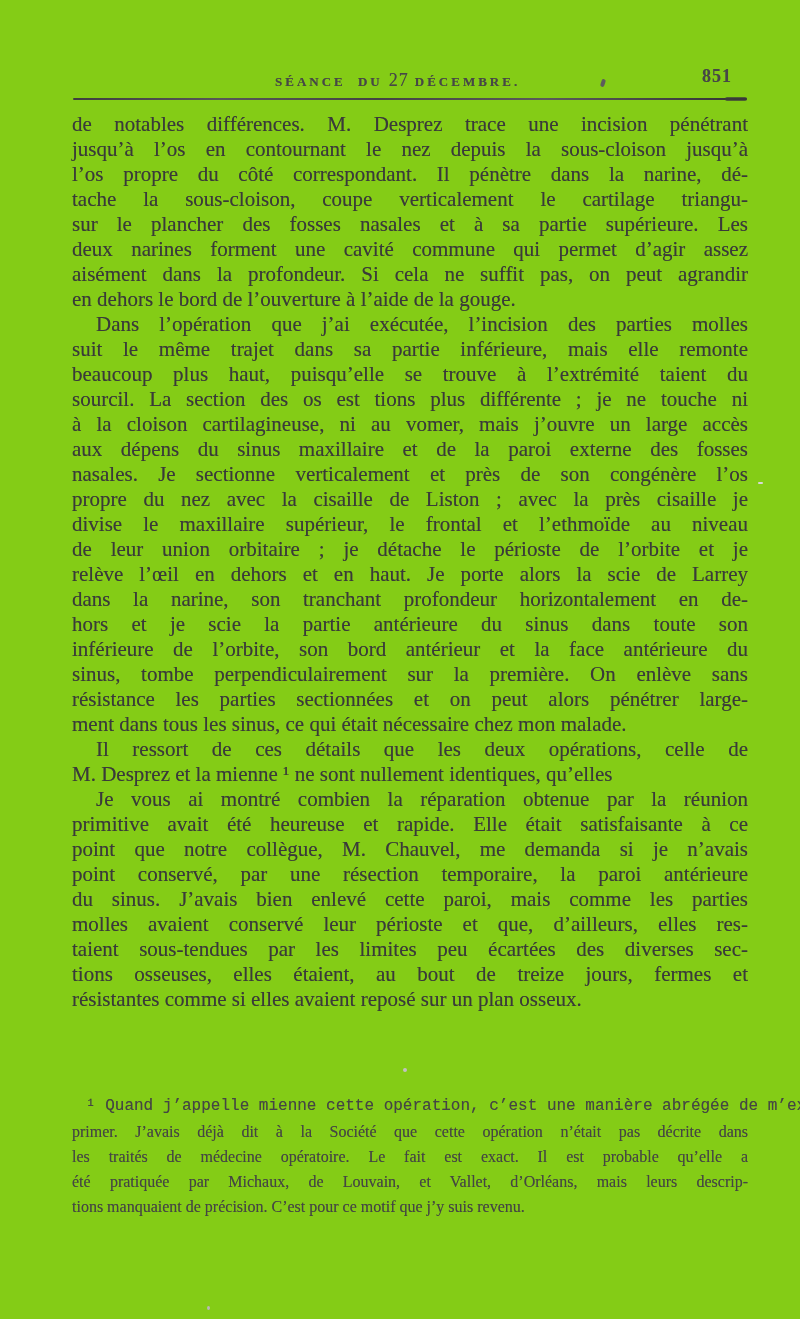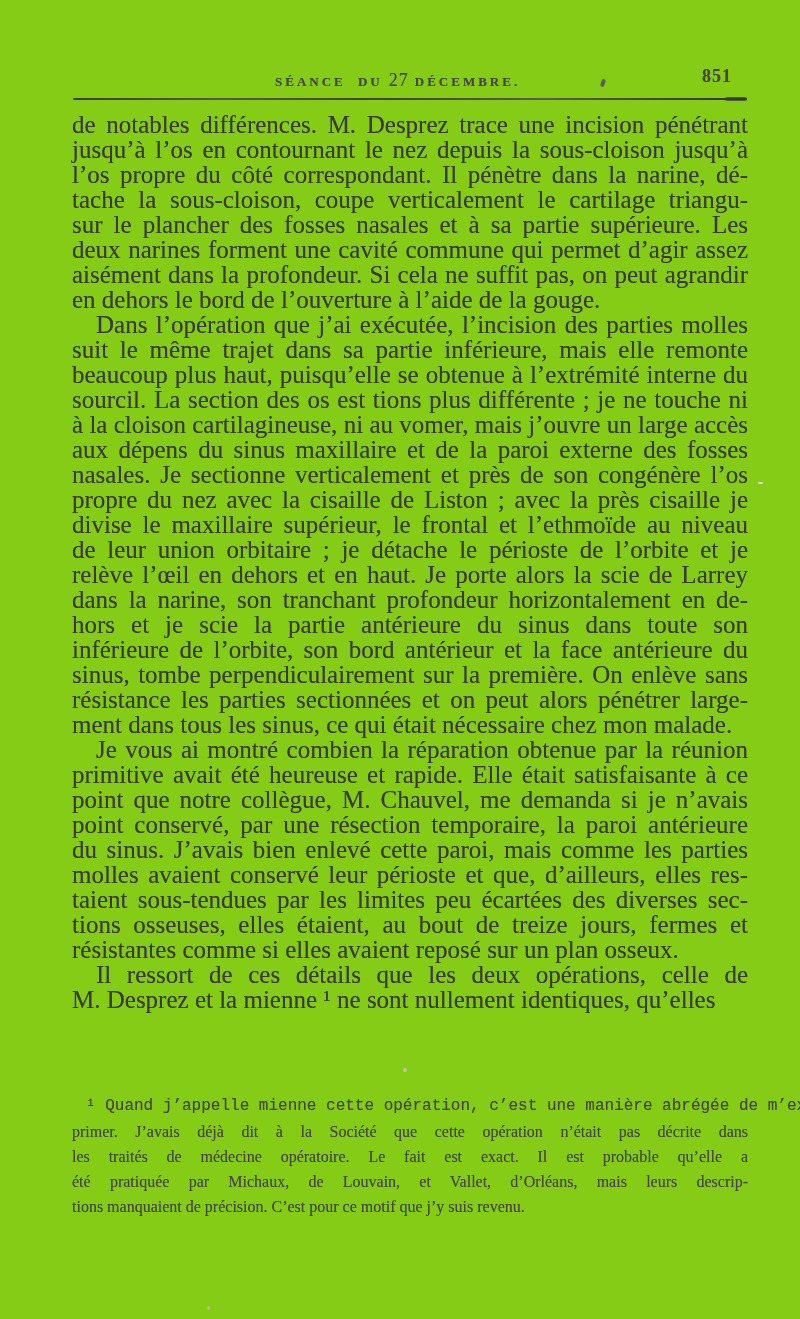--- a/index.html
+++ b/index.html
@@ -74,21 +74,21 @@
     background: #3c3c3c;
     border-radius: 2px;
     opacity: .75;
   }
   
   .text-block {
     position: absolute;
     top: 112px;
     left: 72px;
     width: 676px;
-    font-size: 25px;
+    font-size: 21px;
     line-height: 25px;
     text-shadow: 0 0 0.45px rgba(55,55,55,.5);
   }
   .paragraph { margin: 0; }
   .line {
     height: 25px;
     text-align: justify;
     text-align-last: justify;
     text-justify: inter-word;
     white-space: nowrap; 
@@ -146,51 +146,51 @@
         <div class="line">l’os propre du côté correspondant. Il pénètre dans la narine, dé-</div>
         <div class="line">tache la sous-cloison, coupe verticalement le cartilage triangu-</div>
         <div class="line">sur le plancher des fosses nasales et à sa partie supérieure. Les</div>
         <div class="line">deux narines forment une cavité commune qui permet d’agir assez</div>
         <div class="line">aisément dans la profondeur. Si cela ne suffit pas, on peut agrandir</div>
         <div class="line last">en dehors le bord de l’ouverture à l’aide de la gouge.</div>
       </div>
       <div class="paragraph">
         <div class="line indent">Dans l’opération que j’ai exécutée, l’incision des parties molles</div>
         <div class="line">suit le même trajet dans sa partie inférieure, mais elle remonte</div>
-        <div class="line">beaucoup plus haut, puisqu’elle se obtenue à l’extrémité interne du</div>
+        <div class="line">beaucoup plus haut, puisqu’elle se trouve à l’extrémité taient du</div>
         <div class="line">sourcil. La section des os est tions plus différente ; je ne touche ni</div>
         <div class="line">à la cloison cartilagineuse, ni au vomer, mais j’ouvre un large accès</div>
         <div class="line">aux dépens du sinus maxillaire et de la paroi externe des fosses</div>
         <div class="line">nasales. Je sectionne verticalement et près de son congénère l’os</div>
         <div class="line">propre du nez avec la cisaille de Liston ; avec la près cisaille je</div>
         <div class="line">divise le maxillaire supérieur, le frontal et l’ethmoïde au niveau</div>
         <div class="line">de leur union orbitaire ; je détache le périoste de l’orbite et je</div>
         <div class="line">relève l’œil en dehors et en haut. Je porte alors la scie de Larrey</div>
         <div class="line">dans la narine, son tranchant profondeur horizontalement en de-</div>
         <div class="line">hors et je scie la partie antérieure du sinus dans toute son</div>
         <div class="line">inférieure de l’orbite, son bord antérieur et la face antérieure du</div>
         <div class="line">sinus, tombe perpendiculairement sur la première. On enlève sans</div>
         <div class="line">résistance les parties sectionnées et on peut alors pénétrer large-</div>
         <div class="line last">ment dans tous les sinus, ce qui était nécessaire chez mon malade.</div>
       </div>
       <div class="paragraph">
+        <div class="line indent">Il ressort de ces détails que les deux opérations, celle de</div>
+        <div class="line last">M. Desprez et la mienne ¹ ne sont nullement identiques, qu’elles</div>
+      </div>
+      <div class="paragraph">
         <div class="line indent">Je vous ai montré combien la réparation obtenue par la réunion</div>
         <div class="line">primitive avait été heureuse et rapide. Elle était satisfaisante à ce</div>
         <div class="line">point que notre collègue, M. Chauvel, me demanda si je n’avais</div>
         <div class="line">point conservé, par une résection temporaire, la paroi antérieure</div>
         <div class="line">du sinus. J’avais bien enlevé cette paroi, mais comme les parties</div>
         <div class="line">molles avaient conservé leur périoste et que, d’ailleurs, elles res-</div>
         <div class="line">taient sous-tendues par les limites peu écartées des diverses sec-</div>
         <div class="line">tions osseuses, elles étaient, au bout de treize jours, fermes et</div>
         <div class="line last">résistantes comme si elles avaient reposé sur un plan osseux.</div>
       </div>
-      <div class="paragraph">
-        <div class="line indent">Il ressort de ces détails que les deux opérations, celle de</div>
-        <div class="line last">M. Desprez et la mienne ¹ ne sont nullement identiques, qu’elles</div>
-      </div>
     </div>
 
   <div class="footnote">
       <div class="paragraph">
         <div class="line indent">¹ Quand j’appelle mienne cette opération, c’est une manière abrégée de m’ex-</div>
         <div class="line">primer. J’avais déjà dit à la Société que cette opération n’était pas décrite dans</div>
         <div class="line">les traités de médecine opératoire. Le fait est exact. Il est probable qu’elle a</div>
         <div class="line">été pratiquée par Michaux, de Louvain, et Vallet, d’Orléans, mais leurs descrip-</div>
         <div class="line last">tions manquaient de précision. C’est pour ce motif que j’y suis revenu.</div>
       </div>

